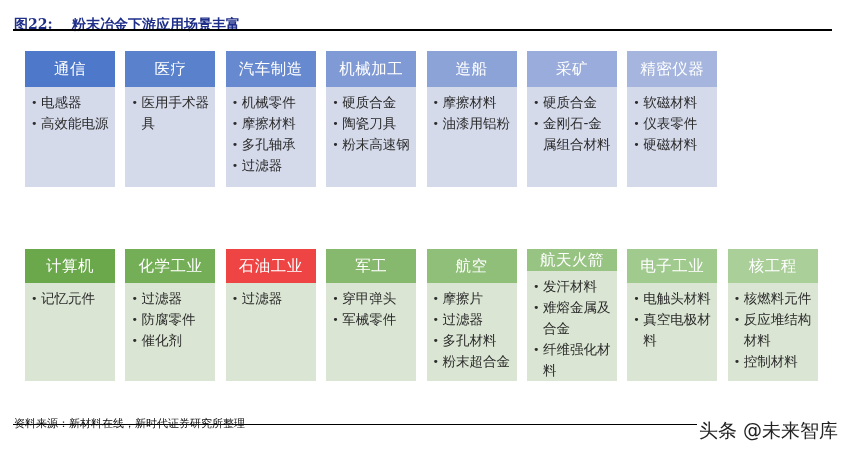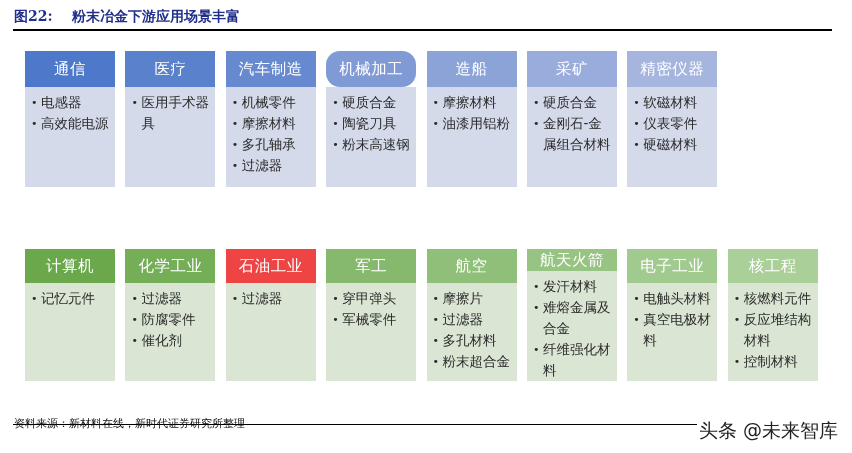--- a/index.html
+++ b/index.html
@@ -1,18 +1,18 @@
 <!DOCTYPE html>
 <html><head>
 <meta charset="utf-8">
 <style>
   html, body { margin:0; padding:0; background:#ffffff; }
   body { width:852px; height:453px; position:relative; overflow:hidden;
          font-family: "DejaVu Sans", "Liberation Sans", sans-serif; }
-  .title { position:absolute; left:14px; top:8px; font-family:"DejaVu Serif","Liberation Serif",serif;
+  .title { position:absolute; left:14px; top:16px; font-family:"DejaVu Serif","Liberation Serif",serif;
            font-weight:bold; font-size:14px; color:#1f2f8a; white-space:nowrap; }
   .title .num { display:inline-block; width:58px; }
   .rule-top { position:absolute; left:13px; top:29px; width:819px; height:2px; background:#000; }
   .rule-bottom { position:absolute; left:13px; top:424px; width:819px; height:1px; background:#000; }
   .source { position:absolute; left:14px; top:416px; font-size:11px; color:#111;
             font-family:"DejaVu Serif","Liberation Serif",serif; white-space:nowrap; }
   .watermark { position:absolute; right:12px; top:418px; font-size:19px; color:#222;
                background:#fff; padding:0 2px; white-space:nowrap; }
   .row { position:absolute; left:25px; display:flex; gap:10.4px; }
   .row.top { top:51px; }
@@ -61,21 +61,21 @@
     <div class="body">
         <ul>
       <li>机械零件</li>
       <li>摩擦材料</li>
       <li>多孔轴承</li>
       <li>过滤器</li>
     </ul>
       </div>
   </div>
   <div class="card">
-    <div class="hdr" style="background: rgb(128, 154, 213); border-radius: 14px;">机械加工</div>
+    <div class="hdr" style="background: rgb(128, 154, 213);">机械加工</div>
     <div class="body">
         <ul>
       <li>硬质合金</li>
       <li>陶瓷刀具</li>
       <li>粉末高速钢</li>
     </ul>
       </div>
   </div>
   <div class="card">
     <div class="hdr" style="background: rgb(140, 163, 216);">造船</div>

